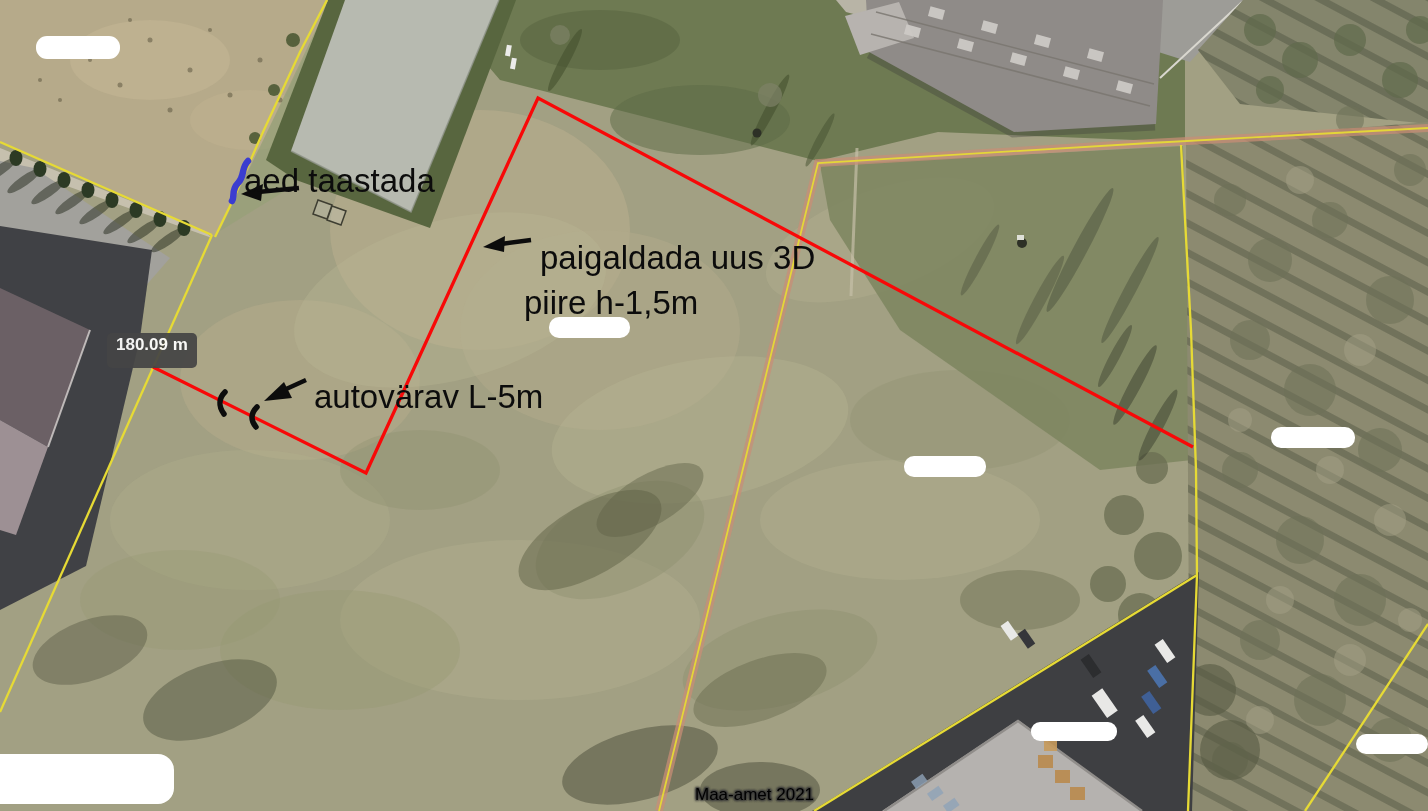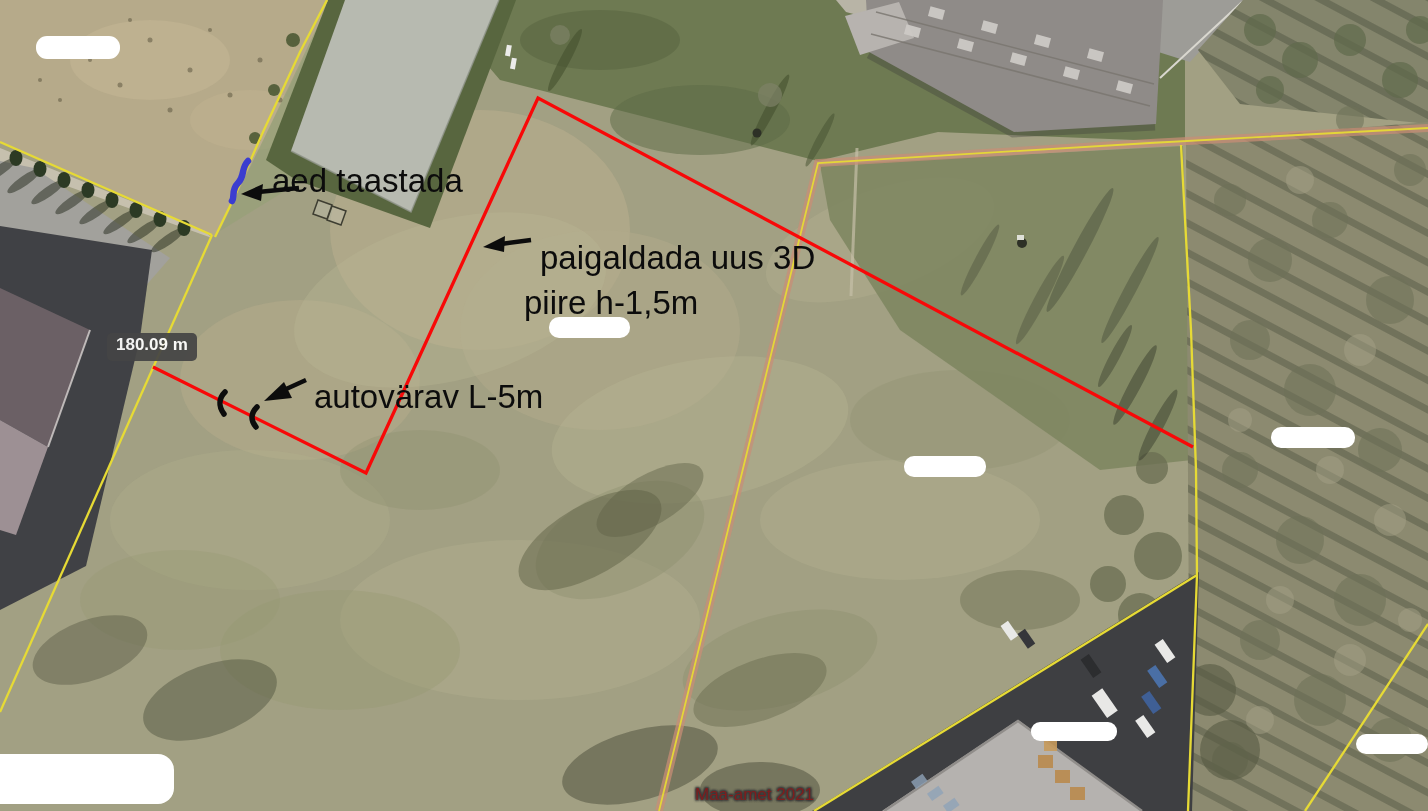--- a/index.html
+++ b/index.html
@@ -9,22 +9,22 @@
   .ln-yellow{stroke:var(--cadastral-yellow);fill:none;}
   .ln-red{stroke:var(--fence-red);fill:none;}
   .ln-blue{stroke:var(--note-blue);fill:none;}
   .band-orange{stroke:var(--cadastral-orange);fill:none;}
   .ink-stroke{stroke:var(--annotation-text);fill:none;}
   .ink-fill{fill:var(--annotation-text);}
   .note{position:absolute;color:var(--annotation-text);
         font:400 33px/40px "Liberation Sans",sans-serif;white-space:nowrap;}
   .measure{position:absolute;left:107px;top:333px;background:var(--measurement-bg);
            color:var(--measurement-text);font:700 17px/21px "Liberation Sans",sans-serif;
-           padding:1px 9px 6px 9px;border-radius:5px;opacity:.93;white-space:nowrap;}
-  .attrib{position:absolute;left:679px;top:785px;color:#7f1d1d;
+           padding:1px 9px 13px 9px;border-radius:5px;opacity:.93;white-space:nowrap;}
+  .attrib{position:absolute;left:679px;top:785px;color:#000000;
           font:400 17px/20px "Liberation Sans",sans-serif;white-space:nowrap;
           text-shadow:0 0 3px #3a3a3a,1px 1px 2px #3a3a3a,-1px -1px 2px #3a3a3a,1px -1px 2px #3a3a3a,-1px 1px 2px #3a3a3a;padding-left:16px;}
   .redact{position:absolute;background:#fff;}
 </style>
 </head>
 <body>
 
 <div class="stage">
 
 <svg width="1428" height="811" viewBox="0 0 1428 811">
@@ -314,20 +314,20 @@
 <div class="redact" style="left:36px;top:36px;width:84px;height:23px;border-radius:11px;"></div>
 <div class="redact" style="left:549px;top:317px;width:81px;height:21px;border-radius:10px;"></div>
 <div class="redact" style="left:904px;top:456px;width:82px;height:21px;border-radius:10px;"></div>
 <div class="redact" style="left:1271px;top:427px;width:84px;height:21px;border-radius:10px;"></div>
 <div class="redact" style="left:1031px;top:722px;width:86px;height:19px;border-radius:9px;"></div>
 <div class="redact" style="left:1356px;top:734px;width:72px;height:20px;border-radius:10px;"></div>
 <div class="redact" style="left:-14px;top:754px;width:188px;height:50px;border-radius:16px;"></div>
 
 <div class="measure">180.09 m</div>
 
-<div class="note" style="left:272px;top:161px;">aed taastada</div>
+<div class="note" style="left:244px;top:161px;">aed taastada</div>
 <div class="note" style="left:540px;top:238px;">paigaldada uus 3D</div>
 <div class="note" style="left:524px;top:283px;">piire h-1,5m</div>
 <div class="note" style="left:314px;top:377px;text-align:center;">autovärav L-5m</div>
 
 <div class="attrib">Maa-amet 2021</div>
 
 </div>
 
 </body></html>

